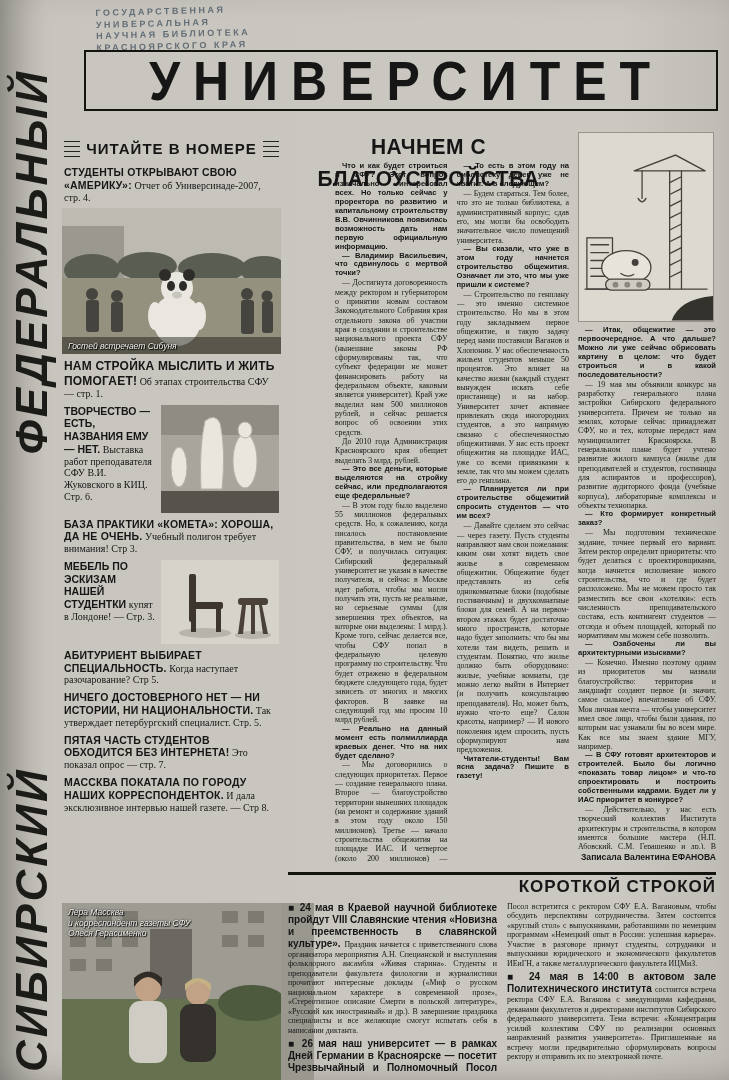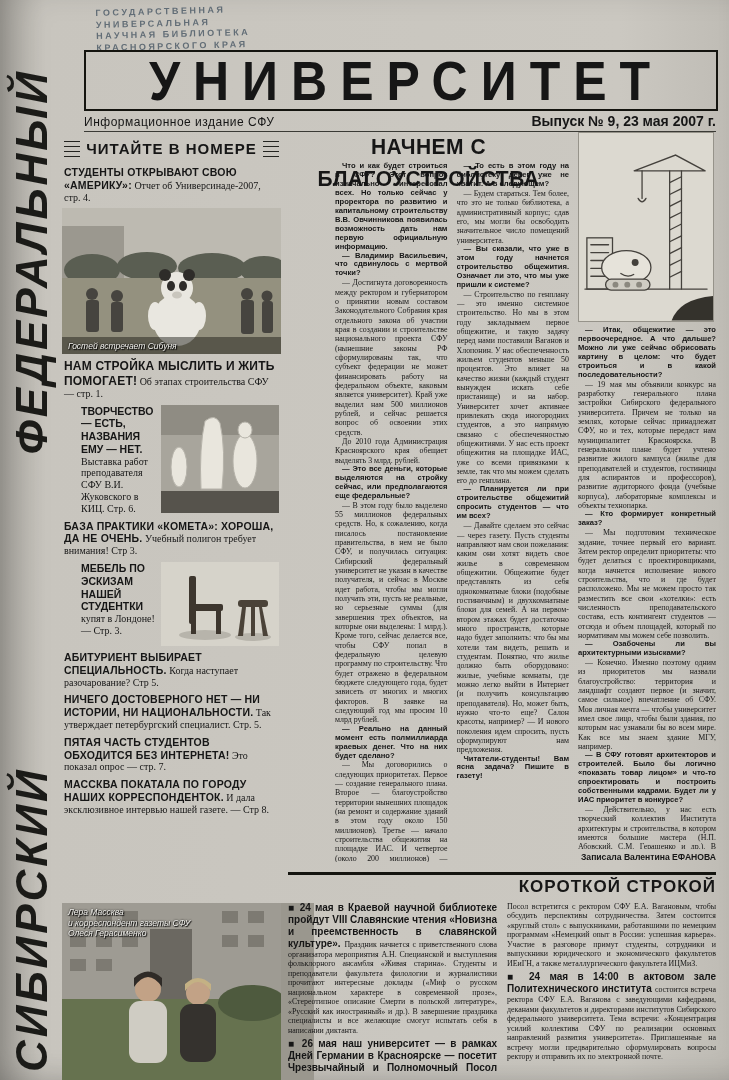--- a/index.html
+++ b/index.html
@@ -33,21 +33,21 @@
   .toc { position:absolute; left:62px; top:138px; width:219px; max-height:763px; overflow:hidden; }
   .read-header { position:relative; height:22px; text-align:center; margin:0 2px 6px; }
   .read-header::before { content:""; position:absolute; left:0; right:0; top:3px; bottom:3px;
     background:repeating-linear-gradient(180deg,#23231f 0 1px, transparent 1px 5px); }
   .read-header span { position:relative; background:#c9c6bf; padding:0 6px;
     font-weight:800; font-size:15px; letter-spacing:1px; line-height:22px; }
   .toc-item { margin:5px 2px; font-family:"Liberation Serif", serif; font-size:10px; line-height:1.18; }
   .toc-item b { font-family:"Liberation Sans", sans-serif; font-size:10.5px; letter-spacing:.2px; }
   .toc-item.big b { font-size:12px; }
   .toc-row { display:flex; gap:5px; margin:5px 2px; }
-  .toc-row .txt { flex:1; font-family:"Liberation Serif", serif; font-size:10px; line-height:1.18;margin-left:17px; }
+  .toc-row .txt { flex:1; font-family:"Liberation Serif", serif; font-size:10px; line-height:1.18; }
   .toc-row .txt b { font-family:"Liberation Sans", sans-serif; font-size:10.5px; }
   .photo { position:relative; overflow:hidden; background:#9a978e; }
   .photo svg { display:block; }
   .photo-cap { position:absolute; color:#f3f2ee; font-style:italic; font-size:8.5px;
     text-shadow:0 0 2px #000,1px 1px 1px #000; line-height:1.25; white-space:pre-line; }
   .cap-bl { left:6px; bottom:3px; }
   .cap-tl { left:6px; top:4px; }
   .photo-main { width:219px; height:146px; margin:4px 0; }
   .photo-bottom { position:absolute; left:62px; top:903px; width:252px; height:177px; }
   
@@ -86,24 +86,20 @@
 
   <div class="stamp">
       <p class="stamp-line">ГОСУДАРСТВЕННАЯ</p>
       <p class="stamp-line">УНИВЕРСАЛЬНАЯ</p>
       <p class="stamp-line">НАУЧНАЯ БИБЛИОТЕКА</p>
       <p class="stamp-line">КРАСНОЯРСКОГО КРАЯ</p>
     </div>
 
   <div class="masthead">
     <div class="masthead-title">УНИВЕРСИТЕТ</div>
-  </div>
-  <div class="subrow">
-    <span class="edition">Информационное издание СФУ</span>
-    <span class="issue">Выпуск № 9, 23 мая 2007 г.</span>
   </div>
 
   <div class="toc">
     <div class="read-header">
       <span>ЧИТАЙТЕ В НОМЕРЕ</span>
     </div>
 
     <div class="toc-item">
       <b>СТУДЕНТЫ ОТКРЫВАЮТ СВОЮ «АМЕРИКУ»:</b>
       <span>Отчет об Универсинаде-2007, стр. 4.</span>

